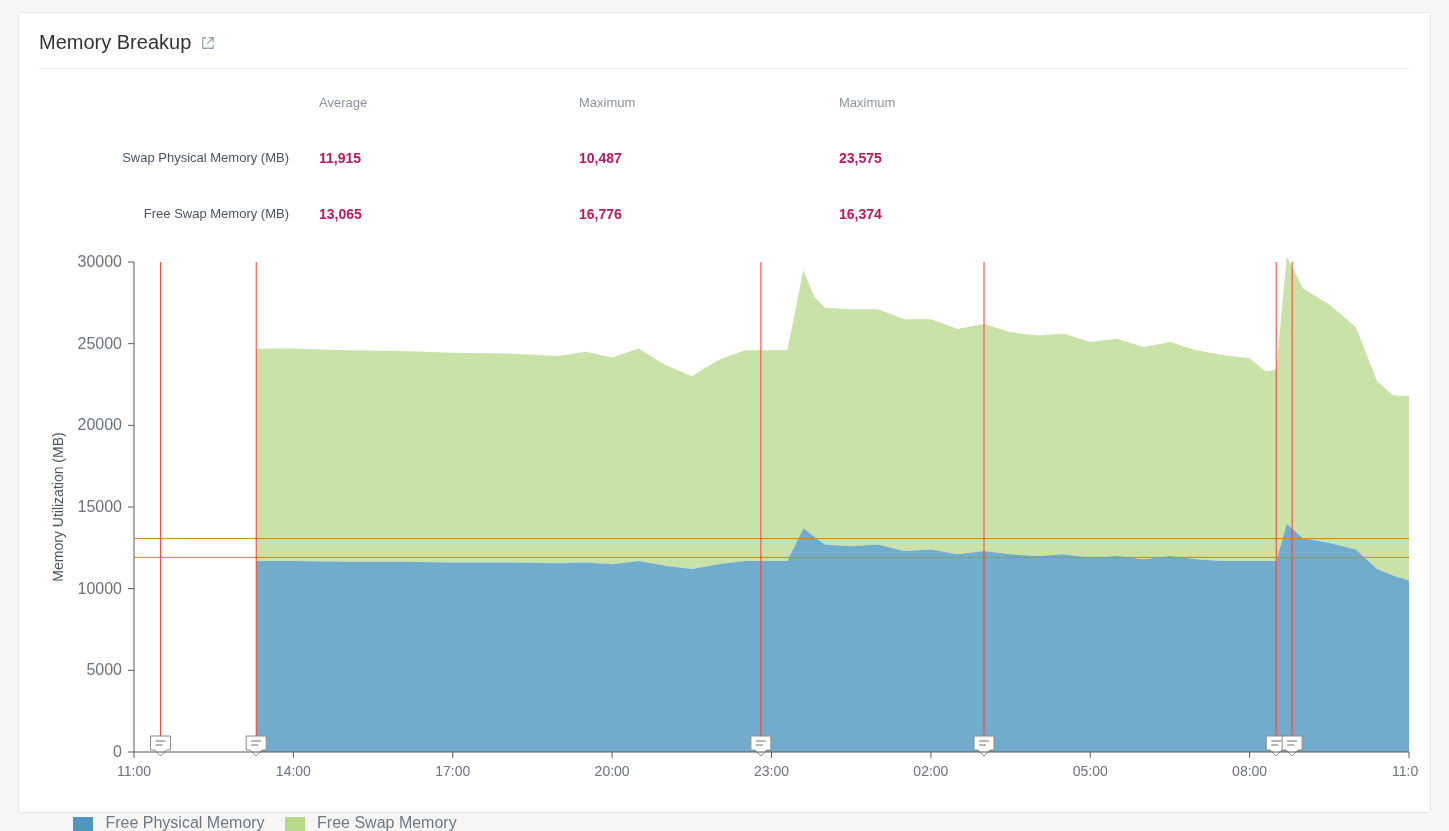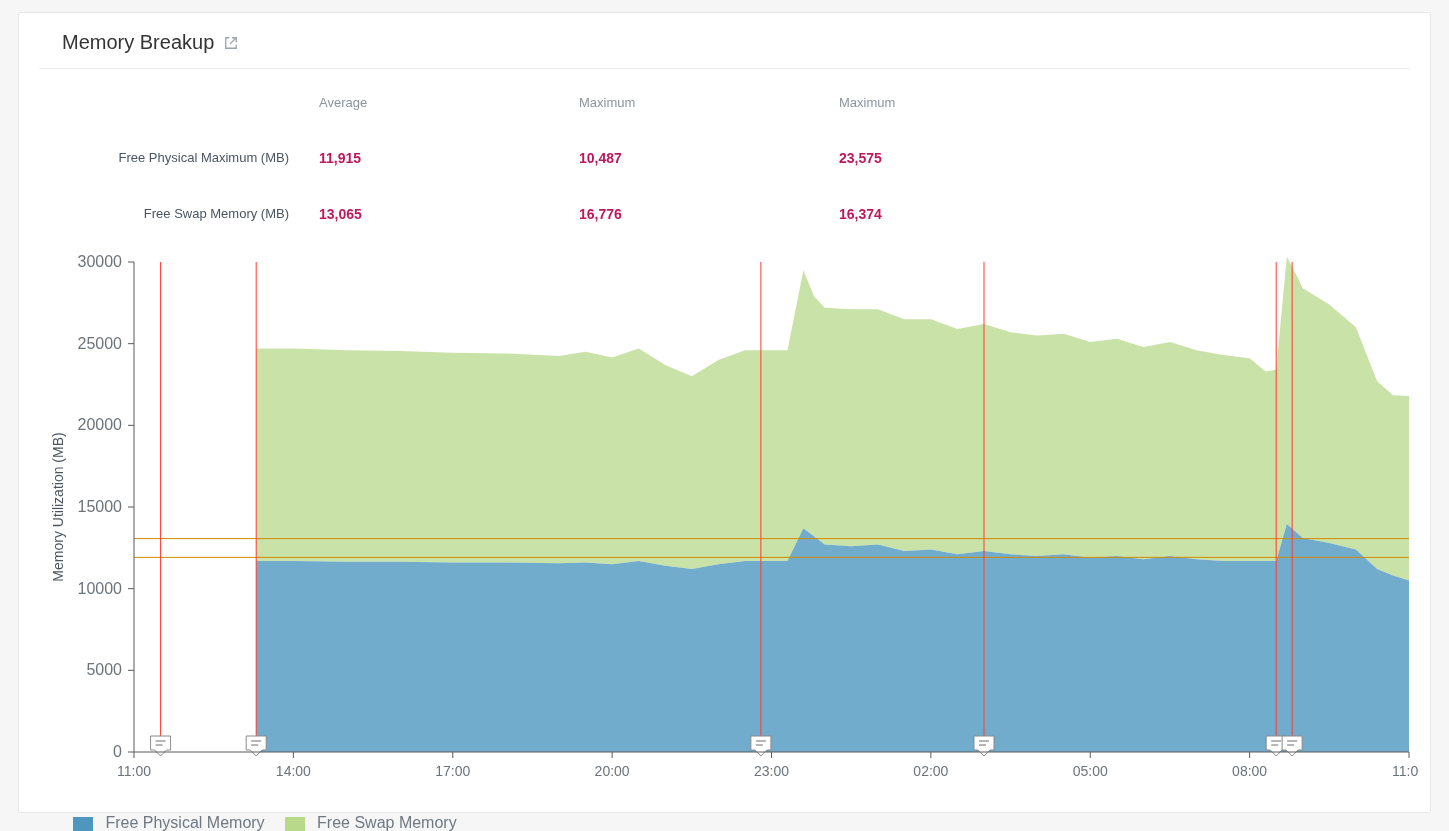--- a/index.html
+++ b/index.html
@@ -1,19 +1,19 @@
 <!DOCTYPE html>
 <html><head>
 <meta charset="utf-8">
 <style>
   html,body{margin:0;padding:0;background:#f6f6f6;font-family:"Segoe UI",Arial,Helvetica,sans-serif;color:#333;}
   .page{width:1449px;height:831px;box-sizing:border-box;padding:12px 18px 18px 18px;}
   .card{background:#fff;border:1px solid #e8e8e8;border-radius:2px;padding:18px 20px 20px 20px;box-sizing:border-box;height:100%;position:relative;}
   .title-row{display:flex;align-items:center;gap:10px;padding-bottom:14px;border-bottom:1px solid #eee;}
-  .title{font-size:20px;font-weight:400;color:#333;margin-left:23px;}
+  .title{font-size:20px;font-weight:400;color:#333;}
   .popout{width:14px;height:14px;color:#9aa4af;cursor:pointer;}
   .popout svg{display:block;}
 
   .stats{display:grid;grid-template-columns:280px 260px 260px 260px;row-gap:40px;padding:26px 0 10px 0;font-size:14px;}
   .stats .colhead{color:#8b949e;font-size:13px;font-weight:400;}
   .stats .rowlabel{color:#4a5560;font-size:13px;text-align:right;padding-right:30px;}
   .stats .val{color:#be185d;font-weight:700;font-size:14px;}
 
   .chart-wrap{position:relative;margin-top:20px;}
   svg.chart{display:block;}
@@ -41,21 +41,21 @@
         </svg>
       </span>
     </div>
 
     <div class="stats">
       <div></div>
       <div class="colhead">Average</div>
       <div class="colhead">Maximum</div>
       <div class="colhead">Maximum</div>
 
-      <div class="rowlabel">Free Physical Maximum (MB)</div>
+      <div class="rowlabel">Swap Physical Memory (MB)</div>
       <div class="val">11,915</div>
       <div class="val">10,487</div>
       <div class="val">23,575</div>
 
       <div class="rowlabel">Free Swap Memory (MB)</div>
       <div class="val">13,065</div>
       <div class="val">16,776</div>
       <div class="val">16,374</div>
     </div>
 

